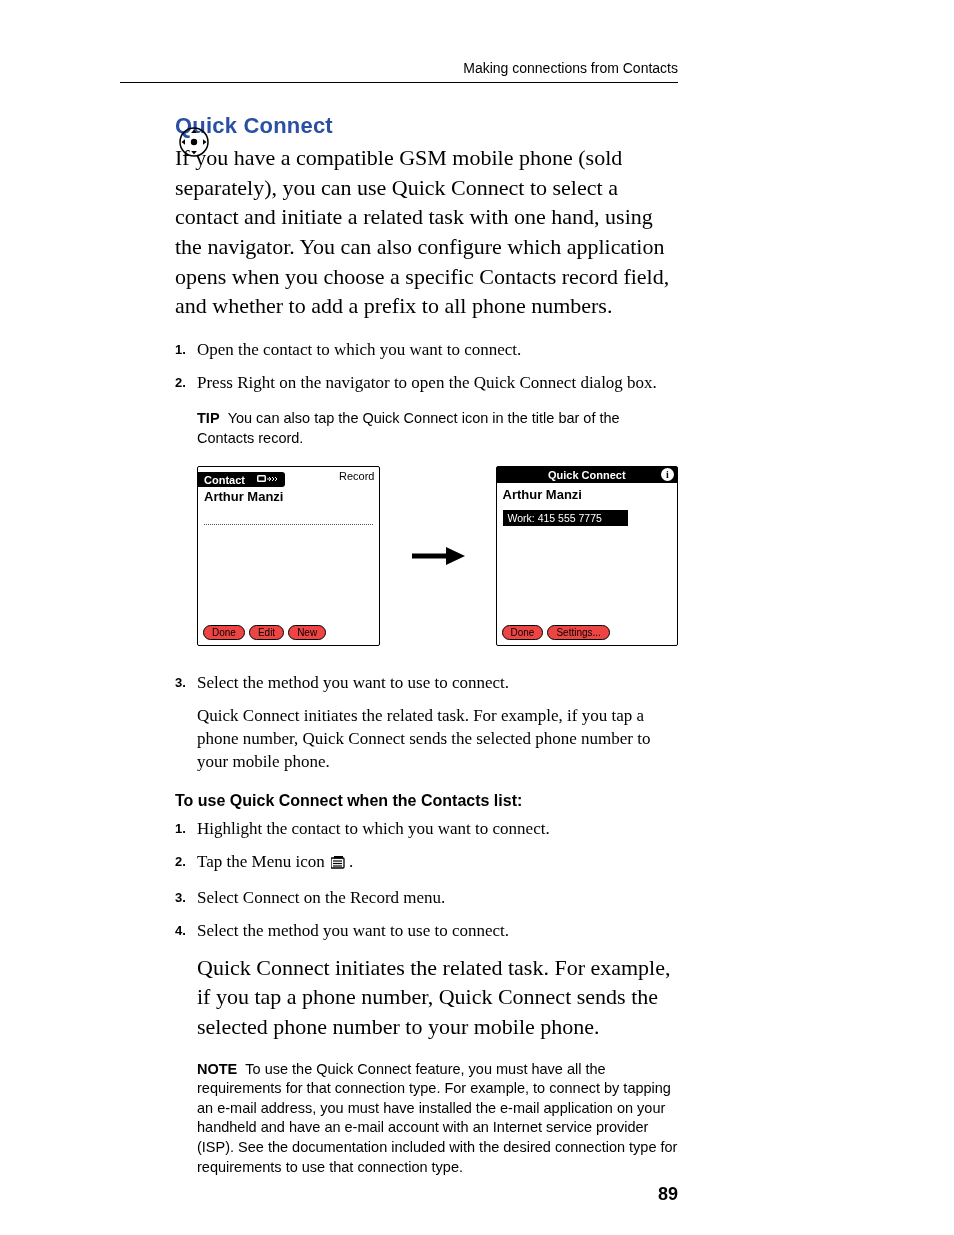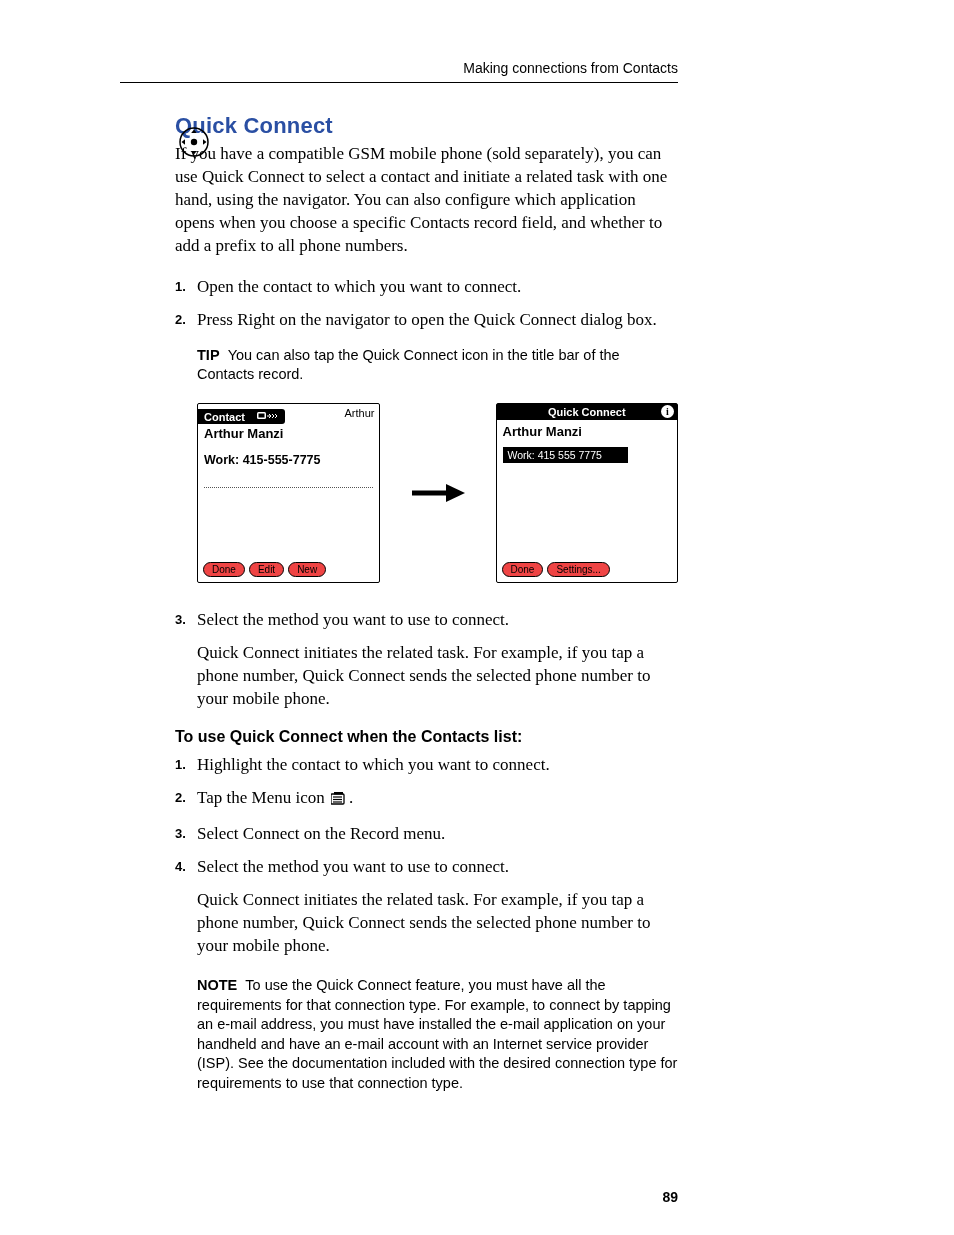--- a/index.html
+++ b/index.html
@@ -42,21 +42,21 @@
   h2.section {
     font-family: "Arial Narrow", Arial, Helvetica, sans-serif;
     font-weight: 700;
     font-stretch: condensed;
     color: #2a4fa3;
     font-size: 22px;
     margin: 0 0 4px 0;
     letter-spacing: 0.2px;
   }
   p.body {
-    font-size: 17px;
+    font-size: 22px;
     line-height: 1.35;
     margin: 0 0 18px 0;
   }
   h3.proc {
     font-family: "Arial Narrow", Arial, Helvetica, sans-serif;
     font-weight: 700;
     font-size: 16px;
     margin: 8px 0 8px 0;
   }
   ol.steps {
@@ -211,21 +211,21 @@
     min-width: 115px;
     font-family: Arial, sans-serif;
   }
   .arrow svg { display: block; }
   .page-num {
     position: absolute;
     bottom: 30px;
     right: 120px;
     font-family: Arial, Helvetica, sans-serif;
     font-weight: 700;
-    font-size: 14px;
+    font-size: 18px;
   }
 </style>
 </head>
 <body>
 
 <div class="page">
 
   <div class="running-head">Making connections from Contacts</div>
   <hr class="rule">
 
@@ -262,24 +262,23 @@
           <span class="tab">
             <span>Contact</span>
             <span class="qcicon">
               <svg width="22" height="10" viewBox="0 0 22 10">
                 <rect x="0" y="1" width="9" height="7" rx="1.5" fill="#fff"></rect>
                 <rect x="1.5" y="2.5" width="6" height="4" fill="#000"></rect>
                 <path d="M10 5 L14 5 M12 3 L14 5 L12 7 M15 3 L17 5 L15 7 M18 3 L20 5 L18 7" stroke="#fff" stroke-width="1" fill="none"></path>
               </svg>
             </span>
           </span>
-          <span class="category">Arthur</span>
+          <span class="category">Record</span>
         </div>
         <div class="name">Arthur Manzi</div>
-        <div class="field">Work:   415-555-7775</div>
         <div class="dotrow"></div>
         <div class="btnrow">
           <span class="pbtn">Done</span>
           <span class="pbtn">Edit</span>
           <span class="pbtn">New</span>
         </div>
       </div>
 
       <div class="arrow">
         <svg width="56" height="20" viewBox="0 0 56 20">

